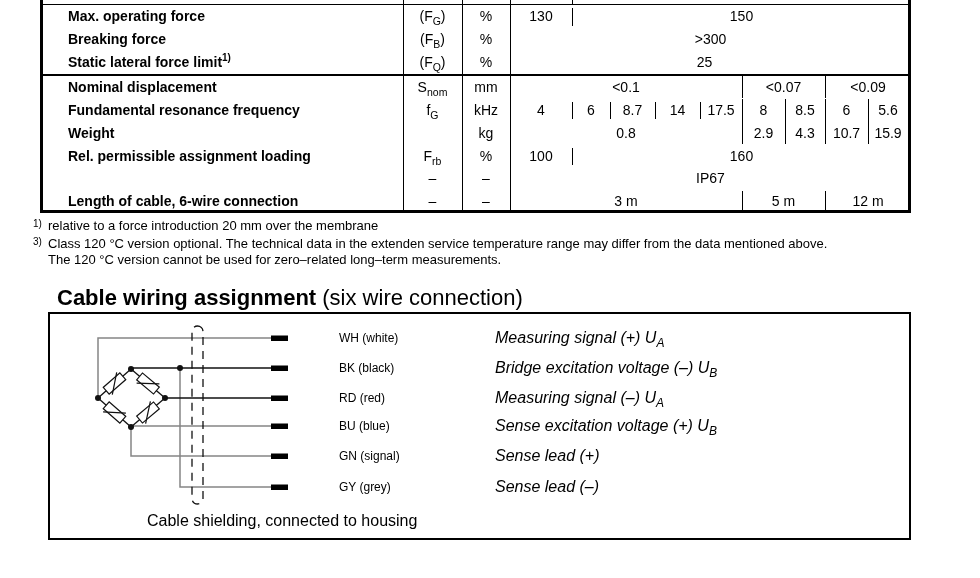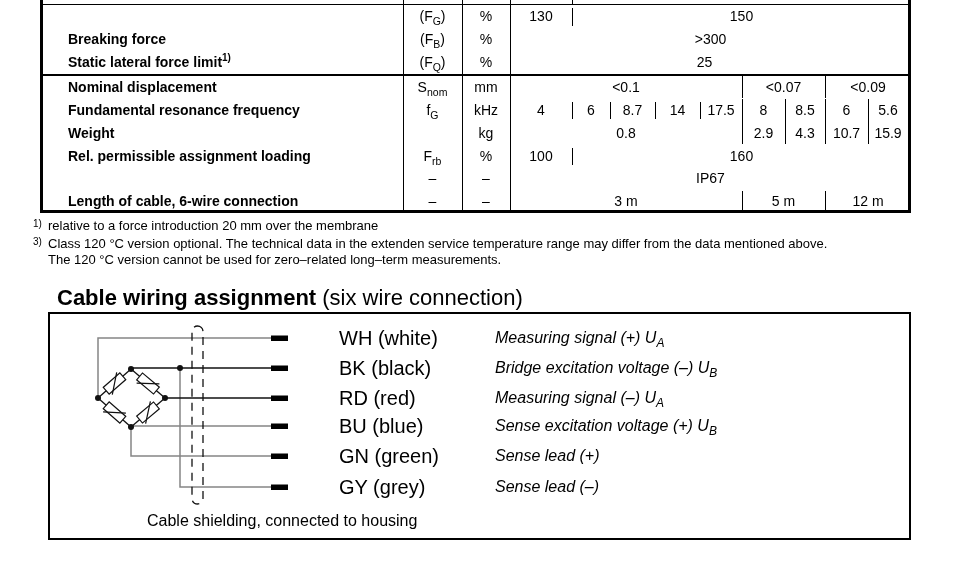--- a/index.html
+++ b/index.html
@@ -21,21 +21,21 @@
   
   .footnotes { position:absolute; left:33px; top:218px; width:900px; font-size:13px; }
   .fn { display:flex; margin-bottom:2px; line-height:16px; }
   .fn .fnsup { width:15px; flex:none; font-size:10px; position:relative; top:-2px; }
   .fn .fntext div { line-height:16px; }
   
   .heading { position:absolute; left:57px; top:285px; font-size:22px; white-space:nowrap; }
   .heading .hb { font-weight:bold; }
   
   .wiring-box { position:absolute; left:48px; top:312px; width:863px; height:228px; border:2px solid #000; background:#fff; }
-  .wire-label { position:absolute; left:289px; height:20px; line-height:20px; font-size:20px; white-space:nowrap; }
+  .wire-label { position:absolute; left:289px; height:20px; line-height:20px; font-size:12px; white-space:nowrap; }
   .wire-desc  { position:absolute; left:445px; height:20px; line-height:20px; font-size:16px; white-space:nowrap;font-style:italic; }
   .wire-desc sub { font-size:12px; line-height:0; }
   .shield-caption { position:absolute; left:97px; top:198px; font-size:16px; white-space:nowrap; }
   .circuit-svg { position:absolute; left:0; top:0; }
 </style>
 </head>
 <body>
 
 <div class="page">
 
@@ -65,20 +65,21 @@
     <div class="vl" style="left:615px;top:102px;height:17px"></div>
     <div class="vl" style="left:660px;top:102px;height:17px"></div>
     <div class="vl" style="left:702px;top:99px;height:45px"></div>
     <div class="vl" style="left:745px;top:99px;height:45px"></div>
     <div class="vl" style="left:785px;top:99px;height:45px"></div>
     <div class="vl" style="left:828px;top:99px;height:45px"></div>
     <div class="vl" style="left:532px;top:148px;height:17px"></div>
     <div class="vl" style="left:702px;top:191px;height:20px"></div>
     <div class="vl" style="left:785px;top:191px;height:20px"></div>
 
+    <div class="cell nm" style="top:5px"><span>Max. operating force</span></div>
     <div class="cell vc" style="left:363px;top:5px;width:59px"><span>(F</span><sub>G</sub><span>)</span></div>
     <div class="cell vc" style="left:422px;top:5px;width:48px">%</div>
     <div class="cell vc" style="left:470px;top:5px;width:62px">130</div>
     <div class="cell vc" style="left:532px;top:5px;width:339px">150</div>
 
     <div class="cell nm" style="top:28px"><span>Breaking force</span></div>
     <div class="cell vc" style="left:363px;top:28px;width:59px"><span>(F</span><sub>B</sub><span>)</span></div>
     <div class="cell vc" style="left:422px;top:28px;width:48px">%</div>
     <div class="cell vc" style="left:470px;top:28px;width:401px">&gt;300</div>
 
@@ -206,21 +207,21 @@
         <rect x="221" y="109.5" width="17" height="5.5"></rect>
         <rect x="221" y="139.5" width="17" height="5.5"></rect>
         <rect x="221" y="170.5" width="17" height="5.5"></rect>
       </g>
     </svg>
 
     <div class="wire-label" style="top:14px">WH (white)</div>
     <div class="wire-label" style="top:44px">BK (black)</div>
     <div class="wire-label" style="top:74px">RD (red)</div>
     <div class="wire-label" style="top:102px">BU (blue)</div>
-    <div class="wire-label" style="top:132px">GN (green)</div>
+    <div class="wire-label" style="top:132px">GN (signal)</div>
     <div class="wire-label" style="top:163px">GY (grey)</div>
 
     <div class="wire-desc" style="top:14px"><span>Measuring signal (+) U</span><sub>A</sub></div>
     <div class="wire-desc" style="top:44px"><span>Bridge excitation voltage (–) U</span><sub>B</sub></div>
     <div class="wire-desc" style="top:74px"><span>Measuring signal (–) U</span><sub>A</sub></div>
     <div class="wire-desc" style="top:102px"><span>Sense excitation voltage (+) U</span><sub>B</sub></div>
     <div class="wire-desc" style="top:132px"><span>Sense lead (+)</span><sub></sub></div>
     <div class="wire-desc" style="top:163px"><span>Sense lead (–)</span><sub></sub></div>
 
     <div class="shield-caption">Cable shielding, connected to housing</div>

